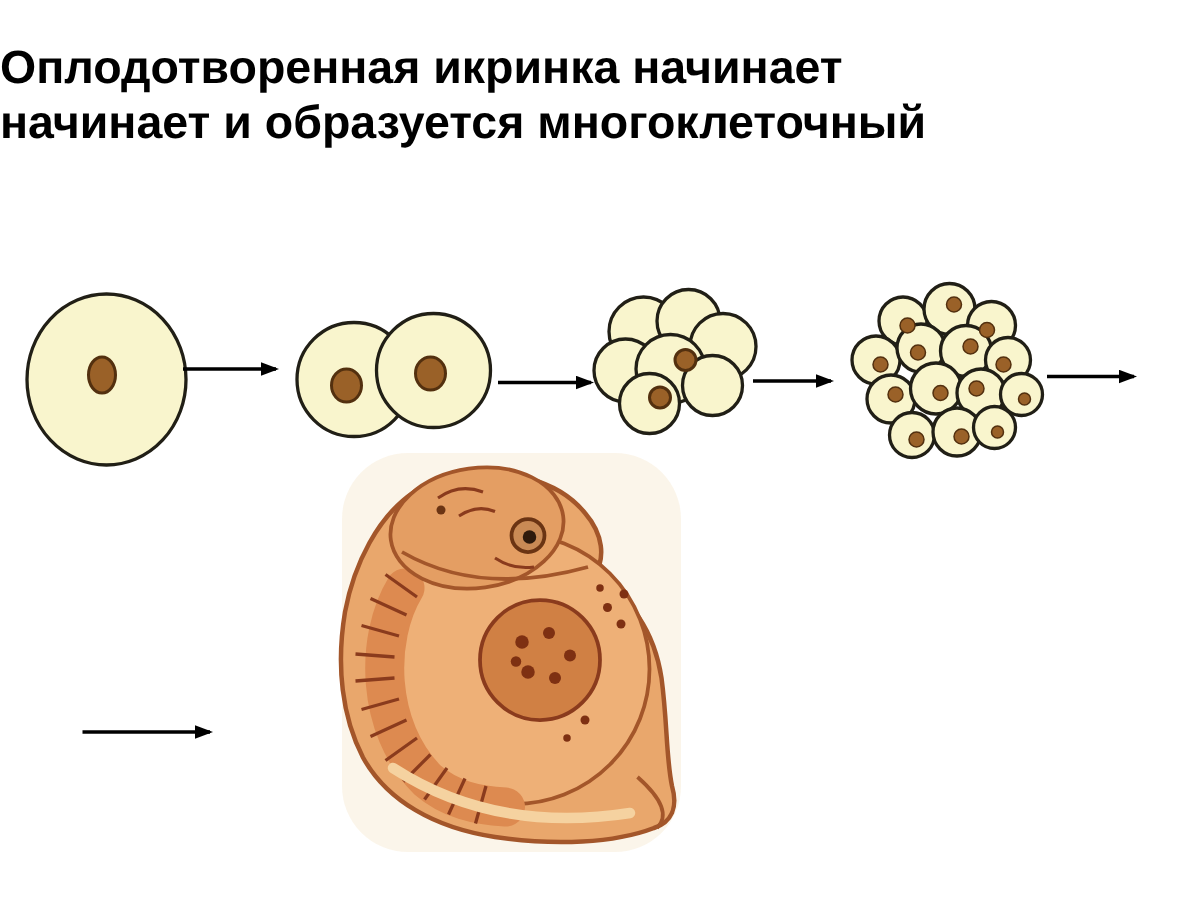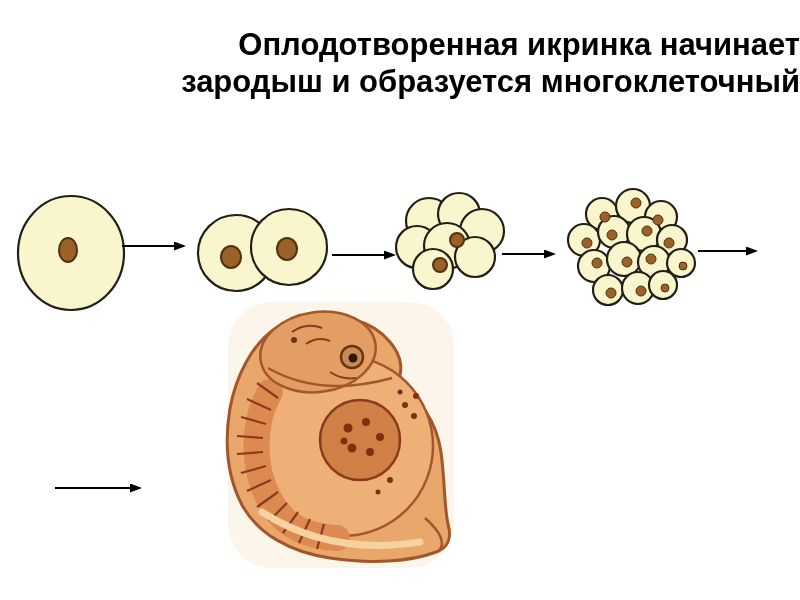--- a/index.html
+++ b/index.html
@@ -1,30 +1,30 @@
 <!DOCTYPE html>
 <html><head>
 <meta charset="utf-8">
 <style>
   html,body{margin:0;padding:0;background:#fff;}
   .slide{position:relative;width:800px;height:600px;background:#ffffff;overflow:hidden;
          font-family:"Liberation Sans",sans-serif;}
-  .title{position:absolute;top:26px;left:0;right:0;margin:0;text-align:right;
+  .title{position:absolute;top:26px;left:0;right:0;margin:0;text-align:left;
          font-size:31px;line-height:37px;font-weight:700;color:#000;}
   .title .line{display:block;}
   .diagram-svg{position:absolute;left:0;top:0;}
 </style>
 </head>
 <body>
 
 <div class="slide">
 
   <h1 class="title">
     <span class="line">Оплодотворенная икринка начинает</span>
-    <span class="line">зародыш и образуется многоклеточный</span>
+    <span class="line">начинает и образуется многоклеточный</span>
   </h1>
 
   <svg class="diagram-svg" width="800" height="600" viewBox="0 0 800 600">
     <defs>
       <marker id="ah" markerWidth="12" markerHeight="10" refX="10" refY="4.5" orient="auto" markerUnits="userSpaceOnUse">
         <path d="M0,0 L12,4.5 L0,9 z" fill="#000000"></path>
       </marker>
     </defs>
 
     <g stroke-width="2.2" fill="#f9f5cd" stroke="#211f16">

